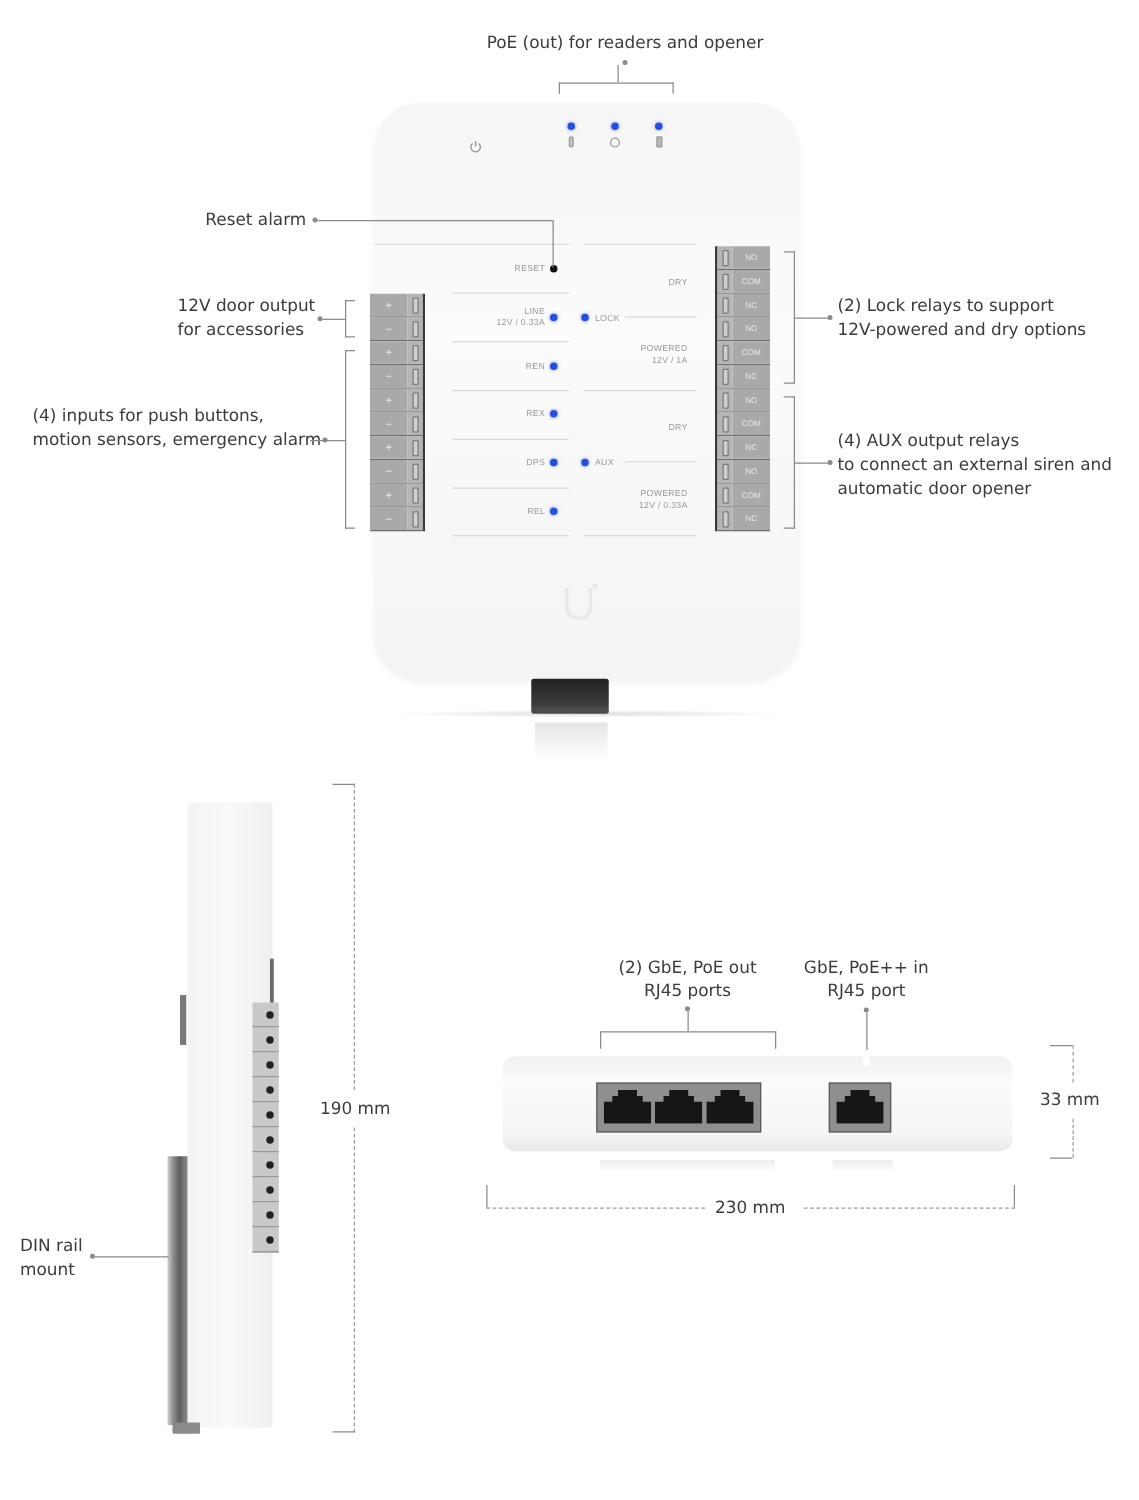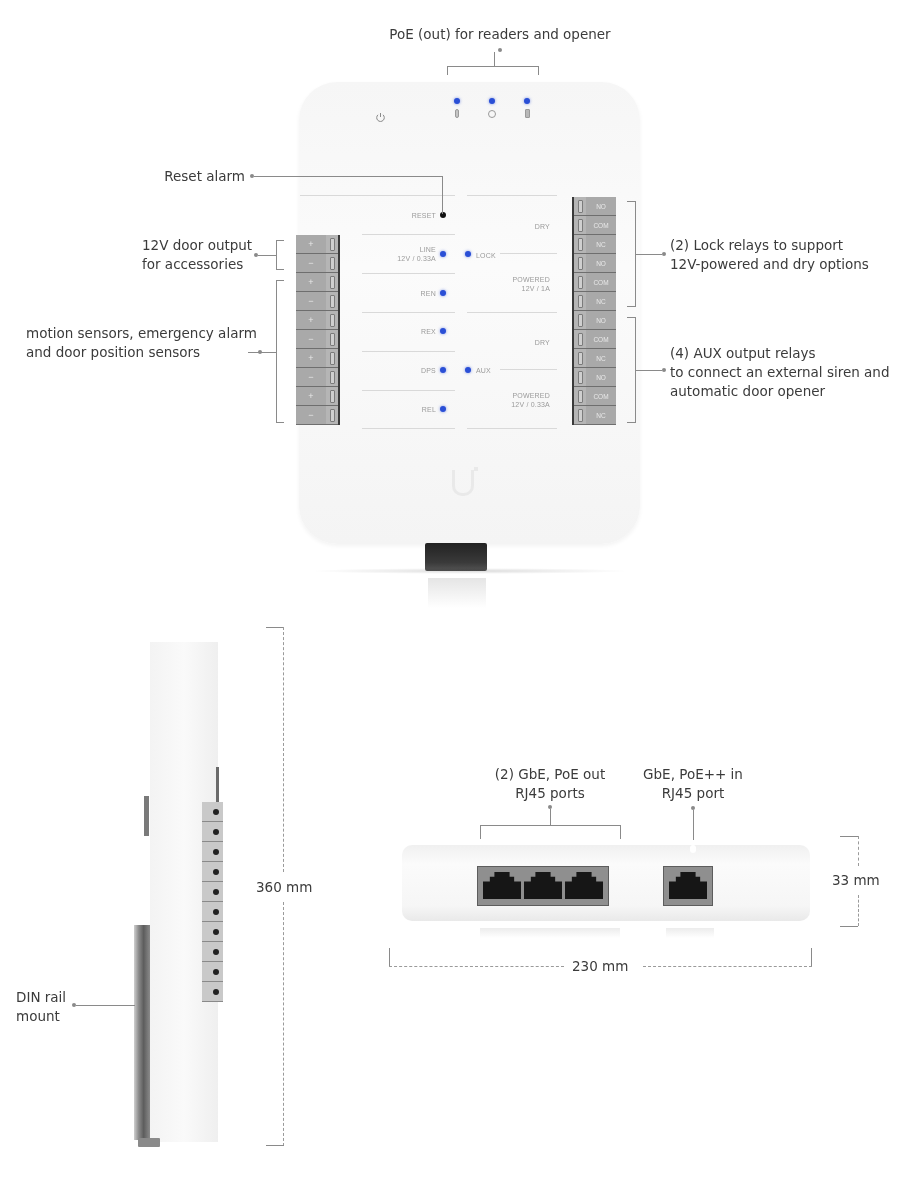--- a/index.html
+++ b/index.html
@@ -220,22 +220,22 @@
 
 <div class="abs callout" style="left:142px; top:236px;">
   <div>12V door output</div>
   <div>for accessories</div>
 </div>
 <div class="dot" style="left:254px; top:253px;"></div>
 <div class="line-h" style="left:258px; top:255px; width:18px;"></div>
 <div class="bracket-l" style="left:276px; top:240px; width:8px; height:30px;"></div>
 
 <div class="abs callout" style="left:26px; top:324px;">
+  <div>(4) inputs for push buttons,</div>
   <div>motion sensors, emergency alarm</div>
-  <div>and door position sensors</div>
 </div>
 <div class="line-h" style="left:248px; top:352px; width:28px;"></div>
 <div class="dot" style="left:258px; top:350px;"></div>
 <div class="bracket-l" style="left:276px; top:280px; width:8px; height:143px;"></div>
 
 <div class="bracket-r" style="left:627px; top:201px; width:9px; height:106px;"></div>
 <div class="line-h" style="left:636px; top:254px; width:26px;"></div>
 <div class="dot" style="left:662px; top:252px;"></div>
 <div class="abs callout" style="left:670px; top:236px;">
   <div>(2) Lock relays to support</div>
@@ -271,21 +271,21 @@
 
 <div class="abs callout" style="left:16px; top:988px;">
   <div>DIN rail</div>
   <div>mount</div>
 </div>
 <div class="dot" style="left:72px; top:1003px;"></div>
 <div class="line-h" style="left:76px; top:1005px; width:59px;"></div>
 
 <div class="line-h" style="left:266px; top:627px; width:18px;"></div>
 <div class="dash-v" style="left:283px; top:627px; height:245px;"></div>
-<div class="abs callout" style="left:256px; top:878px;">360 mm</div>
+<div class="abs callout" style="left:256px; top:878px;">190 mm</div>
 <div class="dash-v" style="left:283px; top:902px; height:244px;"></div>
 <div class="line-h" style="left:266px; top:1145px; width:18px;"></div>
 
 <div class="abs callout center" style="left:470px; top:765px; width:160px;">
   <div>(2) GbE, PoE out</div>
   <div>RJ45 ports</div>
 </div>
 <div class="dot" style="left:548px; top:805px;"></div>
 <div class="line-v" style="left:550px; top:809px; height:16px;"></div>
 <div class="bracket-t" style="left:480px; top:825px; width:141px; height:14px;"></div>

